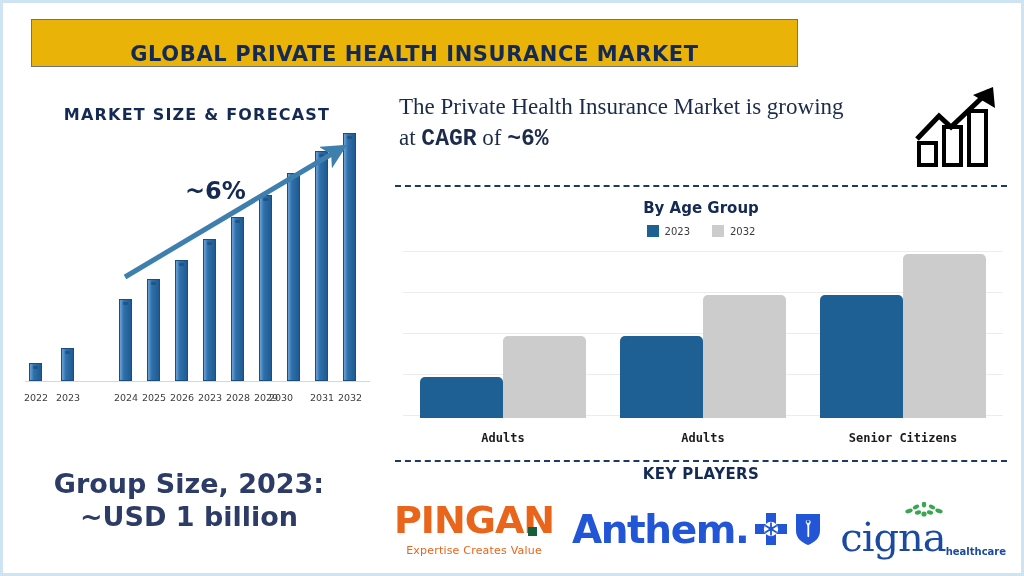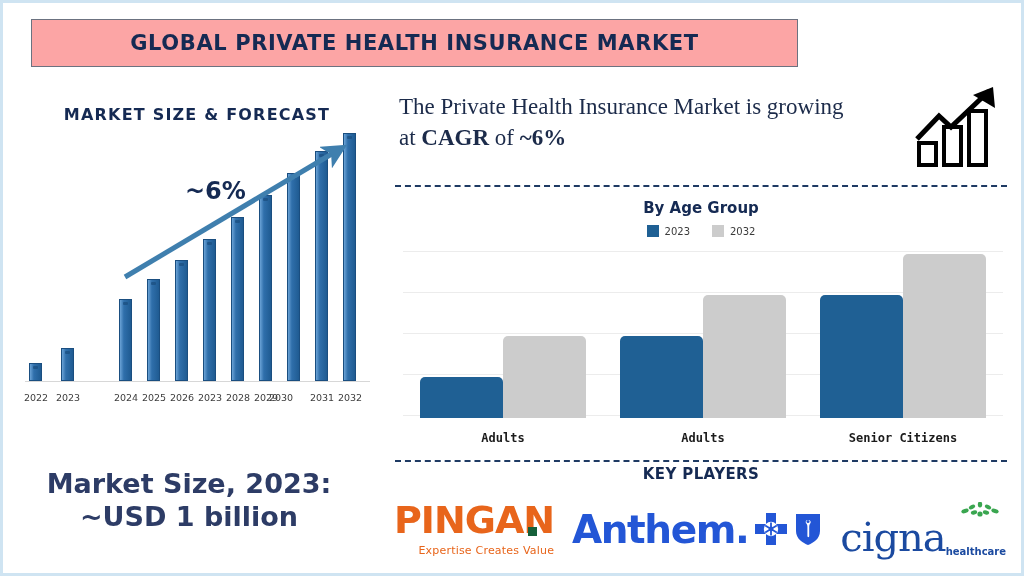--- a/index.html
+++ b/index.html
@@ -14,22 +14,22 @@
     width:1024px;height:576px;
     box-sizing:border-box;
     border:3px solid #cfe4f2;
     background:#ffffff;
   }
 
   
   .title-box{
     position:absolute;left:28px;top:16px;width:765px;height:46px;
     border:1.5px solid #6b7280;
-    background:#fca5a5;
-    display:flex;align-items:center;justify-content:center;
+    background:#eab308;
+    display:flex;align-items:flex-end;justify-content:center;
   }
   .title-text{
     font-size:21px;font-weight:bold;color:#152a53;
     letter-spacing:0.6px;
     font-family:"DejaVu Sans", sans-serif;
   }
 
   
   .left-panel{position:absolute;left:0;top:70px;width:372px;height:506px;}
   .ms-forecast-title{
@@ -68,21 +68,21 @@
     font-family:"DejaVu Sans", sans-serif;
   }
 
   
   .right-panel{position:absolute;left:372px;top:70px;width:652px;height:506px;}
   .cagr-sentence{
     position:absolute;left:24px;top:18px;width:460px;
     font-family:"Liberation Serif", serif;
     font-size:23px;line-height:1.36;color:#1c2b4a;
   }
-  .cagr-sentence b{font-weight:bold;}
+  .cagr-sentence b{font-weight:bold;font-family:Liberation Mono, monospace;}
   .growth-icon{position:absolute;right:24px;top:10px;width:90px;height:86px;}
   .dashed-div{
     position:absolute;left:20px;width:612px;height:0;
     border-top:2px dashed #1e3a63;
   }
   .d1{top:112px;}
   .d2{top:387px;}
 
   .age-title{
     position:absolute;left:0;top:126px;width:652px;text-align:center;
@@ -112,21 +112,21 @@
   
   .key-title{
     position:absolute;left:0;top:392px;width:652px;text-align:center;
     font-size:15px;font-weight:bold;color:#152a53;letter-spacing:.4px;
     font-family:"DejaVu Sans", sans-serif;
   }
   .logos{
     position:absolute;left:10px;top:416px;width:632px;height:80px;
     display:flex;align-items:center;justify-content:space-around;
   }
-  .logo{display:flex;flex-direction:column;align-items:flex-end;}
+  .logo{display:flex;flex-direction:column;align-items:center;}
 
   .pingan-word{
     font-family:"DejaVu Sans", sans-serif;
     font-size:38px;font-weight:bold;color:#e8651b;letter-spacing:-1px;
     line-height:1;position:relative;
   }
   .pingan-word .a-sq{
     position:absolute;right:17px;bottom:3px;width:9px;height:9px;background:#15603a;
   }
   .pingan-tag{
@@ -202,21 +202,21 @@
             <path d="M0,0 L5,2.5 L0,5 L1.3,2.5 Z" fill="#3f7fae"></path>
           </marker>
         </defs>
         <line x1="8" y1="138" x2="218" y2="13" stroke="#3f7fae" stroke-width="5" marker-end="url(#arrowhead)"></line>
       </svg>
 
       <div class="cagr-pct">~6%</div>
     </div>
 
     <div class="market-size">
-      <div>Market Size, 2023:</div>
+      <div>Group Size, 2023:</div>
       <div>~USD 1 billion</div>
     </div>
   </div>
 
   <div class="right-panel">
 
     <div class="cagr-sentence">
       <span>The Private Health Insurance Market is growing at </span><b>CAGR</b><span> of </span><b>~6%</b>
     </div>
 

